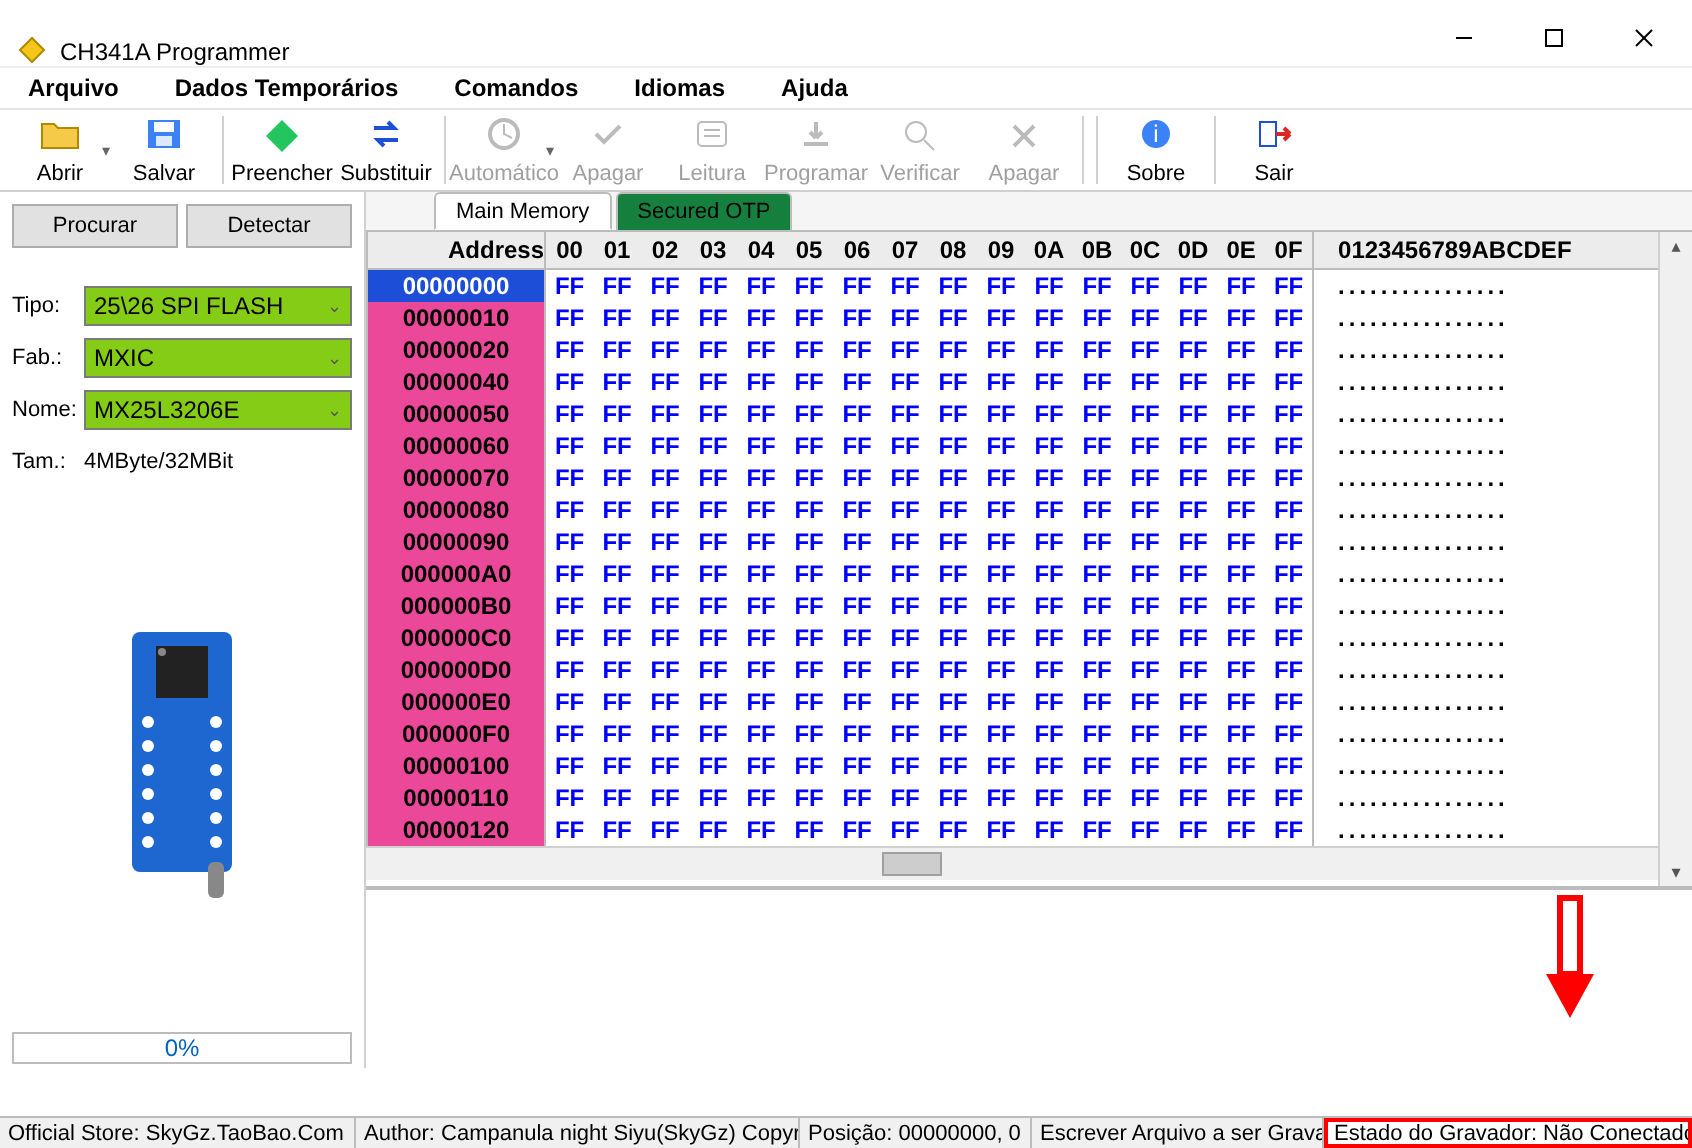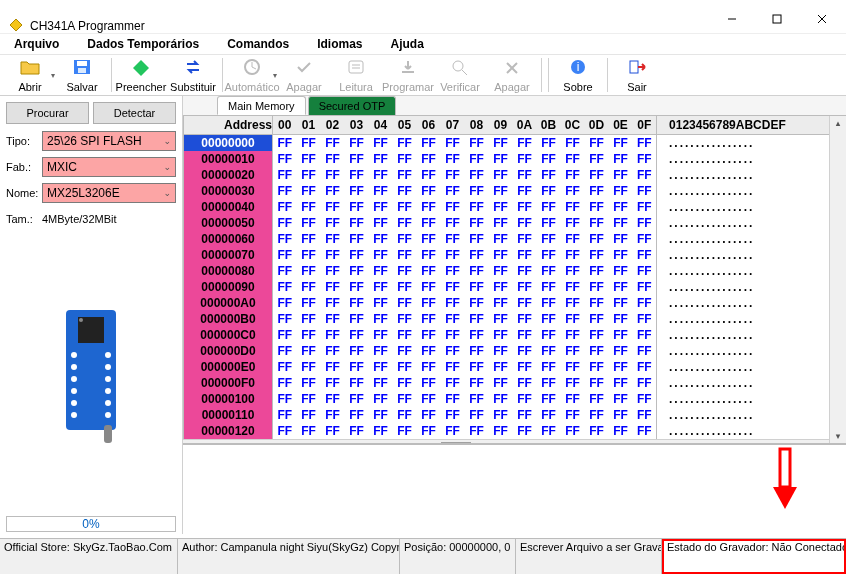--- a/index.html
+++ b/index.html
@@ -24,25 +24,25 @@
 .tbtn .tlabel { font-size:11px; color:#000; margin-top:5px; white-space:nowrap;}
 .tbtn.disabled .tlabel { color:#a0a0a0; }
 .tbtn .drop { position:absolute; right:1px; top:16px; font-size:8px; color:#666;}
 .tsep { width:1px; height:34px; background:#d0d0d0; margin:0 3px; }
 
 
 .mainwrap { display:flex; height: 438px; }
 
 
 .leftpanel { width: 182px; padding: 6px 6px 2px 6px; display:flex; flex-direction:column; }
-.btnrow { display:flex; gap:4px; margin-bottom:6px;}
+.btnrow { display:flex; gap:4px; margin-bottom:18px;}
 .btn { flex:1; height:22px; border:1px solid #adadad; background:#e1e1e1; display:flex;align-items:center;justify-content:center; font-size:11px;}
 .formrow { display:flex; align-items:center; margin-bottom:4px; height:22px; gap:4px;}
 .formrow .flabel { width:32px; font-size:11px; }
-.formrow .fselect { flex:1; height:20px; border:1px solid #7a7a7a; background:#fca5a5; display:flex; align-items:center; padding:0 4px; justify-content:space-between; font-size:11px;}
+.formrow .fselect { flex:1; height:20px; border:1px solid #7a7a7a; background:#84cc16; display:flex; align-items:center; padding:0 4px; justify-content:space-between; font-size:11px;}
 .formrow .fselect .chev { font-size:9px; color:#555;}
 .formrow .fval { font-size:11px; }
 .chipimg { flex:1; display:flex; align-items:center; justify-content:center;}
 .chipimg svg{ width:70px;}
 .progress { height:16px; border:1px solid #bcbcbc; background:#fff; display:flex; align-items:center; justify-content:center; font-size:11px; color:#0060c0;}
 
 
 .rightarea { flex:1; border-left:1px solid #d0d0d0; display:flex; flex-direction:column; }
 .dumptabs { height:20px; display:flex; border-bottom:1px solid #bcbcbc; background:#f5f5f5; padding-left:2px;}
 .dtab { padding:2px 10px; height:19px; border:1px solid #bcbcbc; border-bottom:none; background:#15803d; margin-right:2px; font-size:11px; display:flex; align-items:center; border-radius:3px 3px 0 0;}
@@ -63,21 +63,21 @@
 .vscrollbar { width:17px; background:#f0f0f0; border-left:1px solid #d0d0d0; display:flex; flex-direction:column; align-items:center; justify-content:space-between; padding:2px 0;}
 .vscrollbar .arr{font-size:9px; color:#555;}
 .hscroll { height:17px; background:#f0f0f0; border-top:1px solid #d0d0d0; position:relative;}
 .hscroll .thumb{position:absolute; left:40%; top:2px; width:30px; height:12px; background:#cdcdcd; border:1px solid #a0a0a0;}
 
 .logarea { height:90px; background:#fff; border-top:1px solid #bcbcbc; position:relative;}
 .arrowmark { position:absolute; right:46px; top:2px; }
 .arrowmark svg{width:30px;height:64px;}
 
 
-.statusbar { position:absolute; bottom:0; left:0; right:0; height:36px; border-top:1px solid #bcbcbc; display:flex; background:#f0f0f0;}
+.statusbar { position:absolute; bottom:0; left:0; right:0; height:16px; border-top:1px solid #bcbcbc; display:flex; background:#f0f0f0;}
 .statusbar .scell { padding:2px 4px; border-right:1px solid #bcbcbc; font-size:11px; white-space:nowrap; overflow:hidden;}
 .statusbar .scell.red { border:2px solid red; color:#000; background:#fff; padding:0 3px;}
 </style>
 </head>
 <body>
 
 <div class="titlebar">
   <span class="appicon">
     <svg viewBox="0 0 16 16">
         <polygon points="2,8 8,2 14,8 8,14" fill="#f5c518" stroke="#b08900"></polygon>
@@ -366,40 +366,20 @@
                 <td class="bc">FF</td>
                 <td class="bc">FF</td>
                 <td class="bc">FF</td>
                 <td class="bc">FF</td>
                 <td class="bc">FF</td>
                 <td class="bc">FF</td>
                 <td class="bc">FF</td>
                 <td class="ascii">................</td>
               </tr>
               <tr>
-                <td class="addr">00000030</td>
-                <td class="bc">FF</td>
-                <td class="bc">FF</td>
-                <td class="bc">FF</td>
-                <td class="bc">FF</td>
-                <td class="bc">FF</td>
-                <td class="bc">FF</td>
-                <td class="bc">FF</td>
-                <td class="bc">FF</td>
-                <td class="bc">FF</td>
-                <td class="bc">FF</td>
-                <td class="bc">FF</td>
-                <td class="bc">FF</td>
-                <td class="bc">FF</td>
-                <td class="bc">FF</td>
-                <td class="bc">FF</td>
-                <td class="bc">FF</td>
-                <td class="ascii">................</td>
-              </tr>
-              <tr>
                 <td class="addr">00000040</td>
                 <td class="bc">FF</td>
                 <td class="bc">FF</td>
                 <td class="bc">FF</td>
                 <td class="bc">FF</td>
                 <td class="bc">FF</td>
                 <td class="bc">FF</td>
                 <td class="bc">FF</td>
                 <td class="bc">FF</td>
                 <td class="bc">FF</td>

